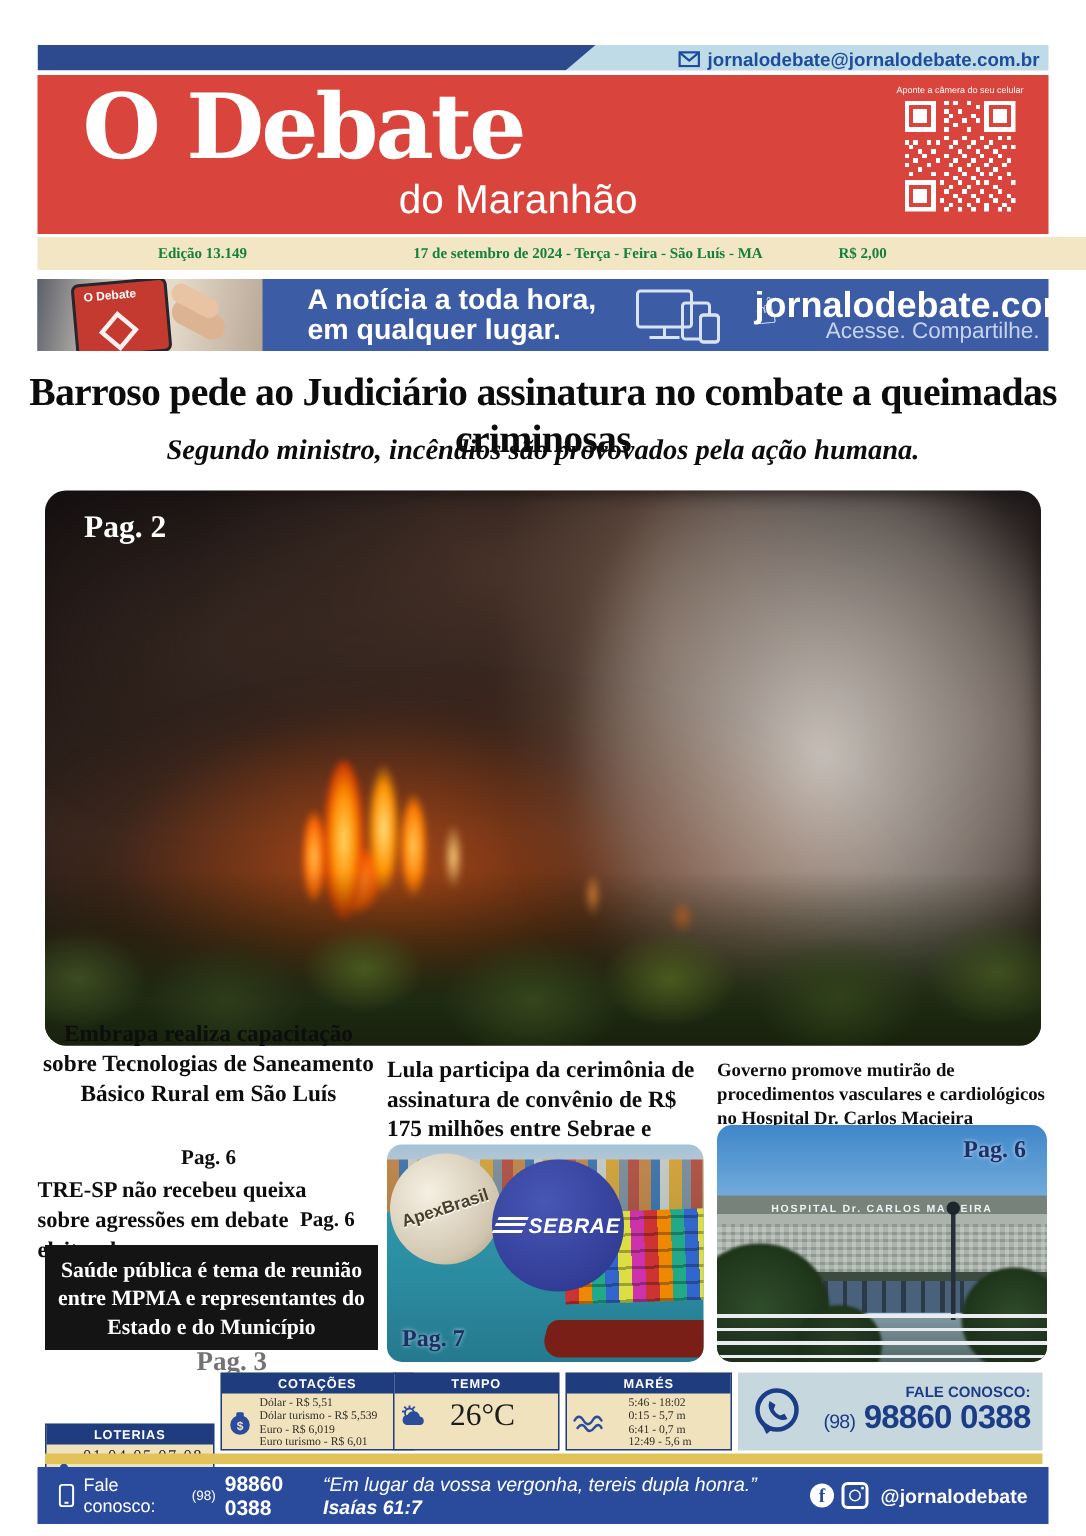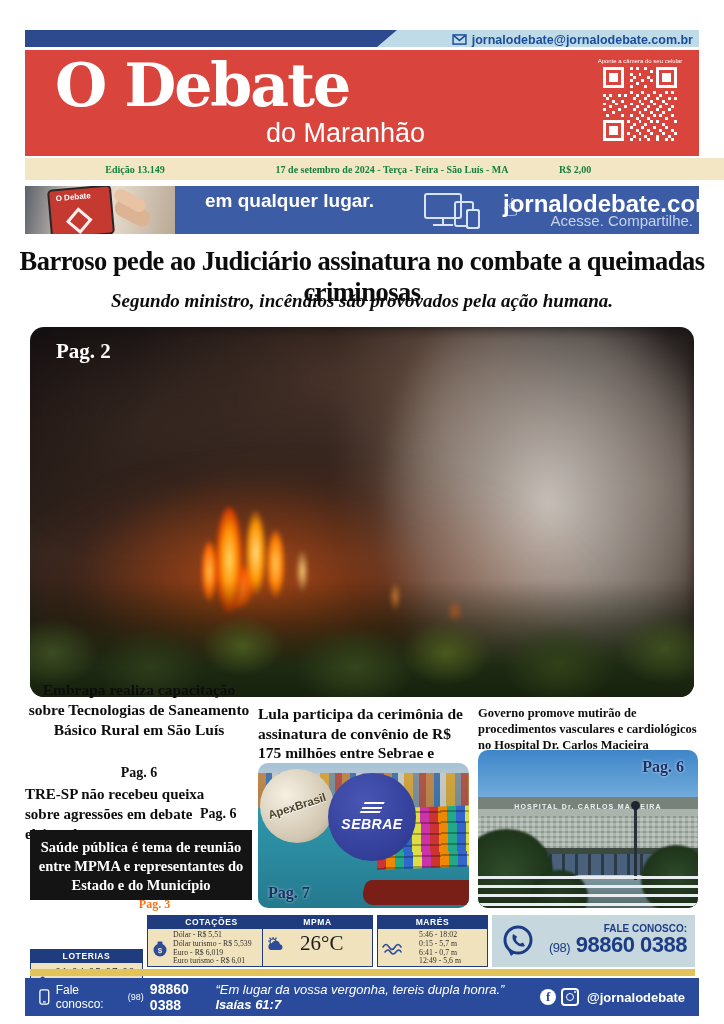--- a/index.html
+++ b/index.html
@@ -94,39 +94,39 @@
 
   
   .h-serif{font-family:"Liberation Serif",serif;font-weight:bold;color:#0d0d0d;}
   .col1-h1{position:absolute;left:25px;top:680px;width:228px;text-align:center;font-size:15.5px;line-height:20px;}
   .col1-p1{position:absolute;left:25px;top:765px;width:228px;text-align:center;font-size:14px;}
   .col1-h2{position:absolute;left:25px;top:784px;width:210px;text-align:left;font-size:15px;line-height:20px;}
   .col1-p2{position:absolute;left:200px;top:806px;width:52px;font-size:14px;}
   .blackbox{position:absolute;left:30px;top:830px;width:222px;height:70px;background:#141414;
     color:#ffffff;text-align:center;padding-top:8px;box-sizing:border-box;}
   .blackbox .bb-h{font-size:14.5px;line-height:19px;width:206px;margin:0 auto;color:#fff;}
-  .blackbox .bb-p{font-size:12px;margin-top:2px;color:#f97316;padding-left:27px;}
+  .blackbox .bb-p{font-size:18px;margin-top:2px;color:#737373;padding-left:27px;}
 
   .col2-h{position:absolute;left:258px;top:704px;width:214px;text-align:left;font-size:15.5px;line-height:19.5px;}
   .photo-apex{position:absolute;left:258px;top:763px;width:211px;height:145px;border-radius:10px;overflow:hidden;
     background:linear-gradient(180deg,#a3c2d8 0%,#b2c6d4 7%,#2e96a8 32%,#2b8ba0 62%,#25798e 100%);}
   .port-strip{position:absolute;left:0;right:0;top:7%;height:24%;opacity:.9;filter:blur(.5px);background:
     repeating-linear-gradient(90deg,#c08040 0 8px,#3a6ea8 8px 14px,#c9c9c1 14px 20px,#d4a030 20px 29px,#7a8a96 29px 35px,#b34a3a 35px 42px);}
   .containers{position:absolute;right:-8px;top:30%;width:48%;height:42%;transform:rotate(-2deg);background:
     repeating-linear-gradient(90deg,#cc3333 0 9px,#ee8800 9px 18px,#22aa88 18px 27px,#3366cc 27px 36px,#dddd44 36px 45px,#cc33aa 45px 54px);}
   .container-rows{position:absolute;inset:0;background:repeating-linear-gradient(0deg,rgba(0,0,0,.28) 0 2px,transparent 2px 11px);}
   .hull{position:absolute;right:-12px;bottom:2%;width:56%;height:17%;background:#7a1f18;
     transform:skewX(-14deg);border-radius:6px 0 0 14px;}
   .circle-apex{position:absolute;left:2px;top:6px;width:74px;height:74px;border-radius:50%;
     background:radial-gradient(circle at 35% 35%,#f6f0e3,#d0c5af 68%,#a08f6e);display:flex;align-items:center;justify-content:center;}
   .apex-text{transform:rotate(-18deg);color:#4a3f28;font-weight:bold;font-size:11.5px;
     font-family:"Liberation Sans",sans-serif;text-shadow:0 1px 0 #fff;}
   .circle-sebrae{position:absolute;left:70px;top:10px;width:88px;height:88px;border-radius:50%;
     background:radial-gradient(circle at 40% 32%,#4856b4,#333f99 68%,#273086);
-    display:flex;flex-direction:column;align-items:center;justify-content:center;gap:2px;}
+    display:flex;flex-direction:row;align-items:center;justify-content:center;gap:2px;}
   .seb-bars{width:20px;height:12px;transform:skewX(-24deg);
     background:repeating-linear-gradient(180deg,#ffffff 0 2px,transparent 2px 4.5px);}
   .seb-text{color:#ffffff;font-weight:bold;font-style:italic;font-size:14px;letter-spacing:.5px;}
   .page-label-apex{position:absolute;left:10px;bottom:6px;color:#1c2f66;
     font-family:"Liberation Serif",serif;font-weight:bold;font-size:16px;text-shadow:0 0 3px rgba(255,255,255,.7);}
 
   .col3-h{position:absolute;left:478px;top:705px;width:222px;text-align:left;font-size:12.5px;line-height:16px;}
   .photo-hosp{position:absolute;left:478px;top:750px;width:220px;height:158px;border-radius:10px;overflow:hidden;
     background:linear-gradient(180deg,#3f86c9 0%,#6aa6d8 26%,#9cc2e4 46%,#b4d2ea 55%);}
   .hosp-building{position:absolute;left:0;right:0;top:30%;height:32%;
@@ -239,20 +239,21 @@
 
   <div class="promo">
     <div class="promo-photo">
       <div class="tablet">
         <span class="tablet-brand">O Debate</span>
         <span class="tablet-diamond"></span>
       </div>
       <div class="finger"></div>
     </div>
     <div class="slogan">
+      <div>A notícia a toda hora,</div>
       <div>em qualquer lugar.</div>
     </div>
     <svg class="devices-icon" width="62" height="38" viewBox="0 0 62 38">
       <g fill="none" stroke="#d9e3f6" stroke-width="2">
         <rect x="2" y="2" width="36" height="24" rx="2"></rect>
         <line x1="20" y1="26" x2="20" y2="32"></line>
           <line x1="10" y1="33" x2="30" y2="33"></line>
         <rect x="32" y="10" width="18" height="24" rx="2"></rect>
         <rect x="44" y="18" width="12" height="18" rx="2" fill="#3d5ca6"></rect>
         <rect x="44" y="18" width="12" height="18" rx="2"></rect>
@@ -340,21 +341,21 @@
       <div class="cot-lines">
         <div>Dólar - R$ 5,51</div>
         <div>Dólar turismo - R$  5,539</div>
         <div>Euro - R$ 6,019</div>
         <div>Euro turismo - R$ 6,01</div>
       </div>
     </div>
   </div>
 
   <div class="widget w-tempo">
-    <div class="w-head">MPMA</div>
+    <div class="w-head">TEMPO</div>
     <div class="w-body">
       <svg width="20" height="16" viewBox="0 0 20 16">
         <g stroke="#2b4b9b" stroke-width="1.2">
           <line x1="6" y1="1" x2="6" y2="3"></line>
             <line x1="1" y1="5" x2="3" y2="5"></line>
             <line x1="2.5" y1="1.8" x2="4" y2="3.2"></line>
             <line x1="9.5" y1="1.8" x2="8" y2="3.2"></line>
         </g>
         <circle cx="6" cy="6" r="3" fill="none" stroke="#2b4b9b" stroke-width="1.2"></circle>
         <path d="M4 14 a3.4 3.4 0 0 1 .6-6.7 a4.4 4.4 0 0 1 8.3 1 a2.9 2.9 0 0 1 .4 5.7 z" fill="#2b4b9b"></path>

